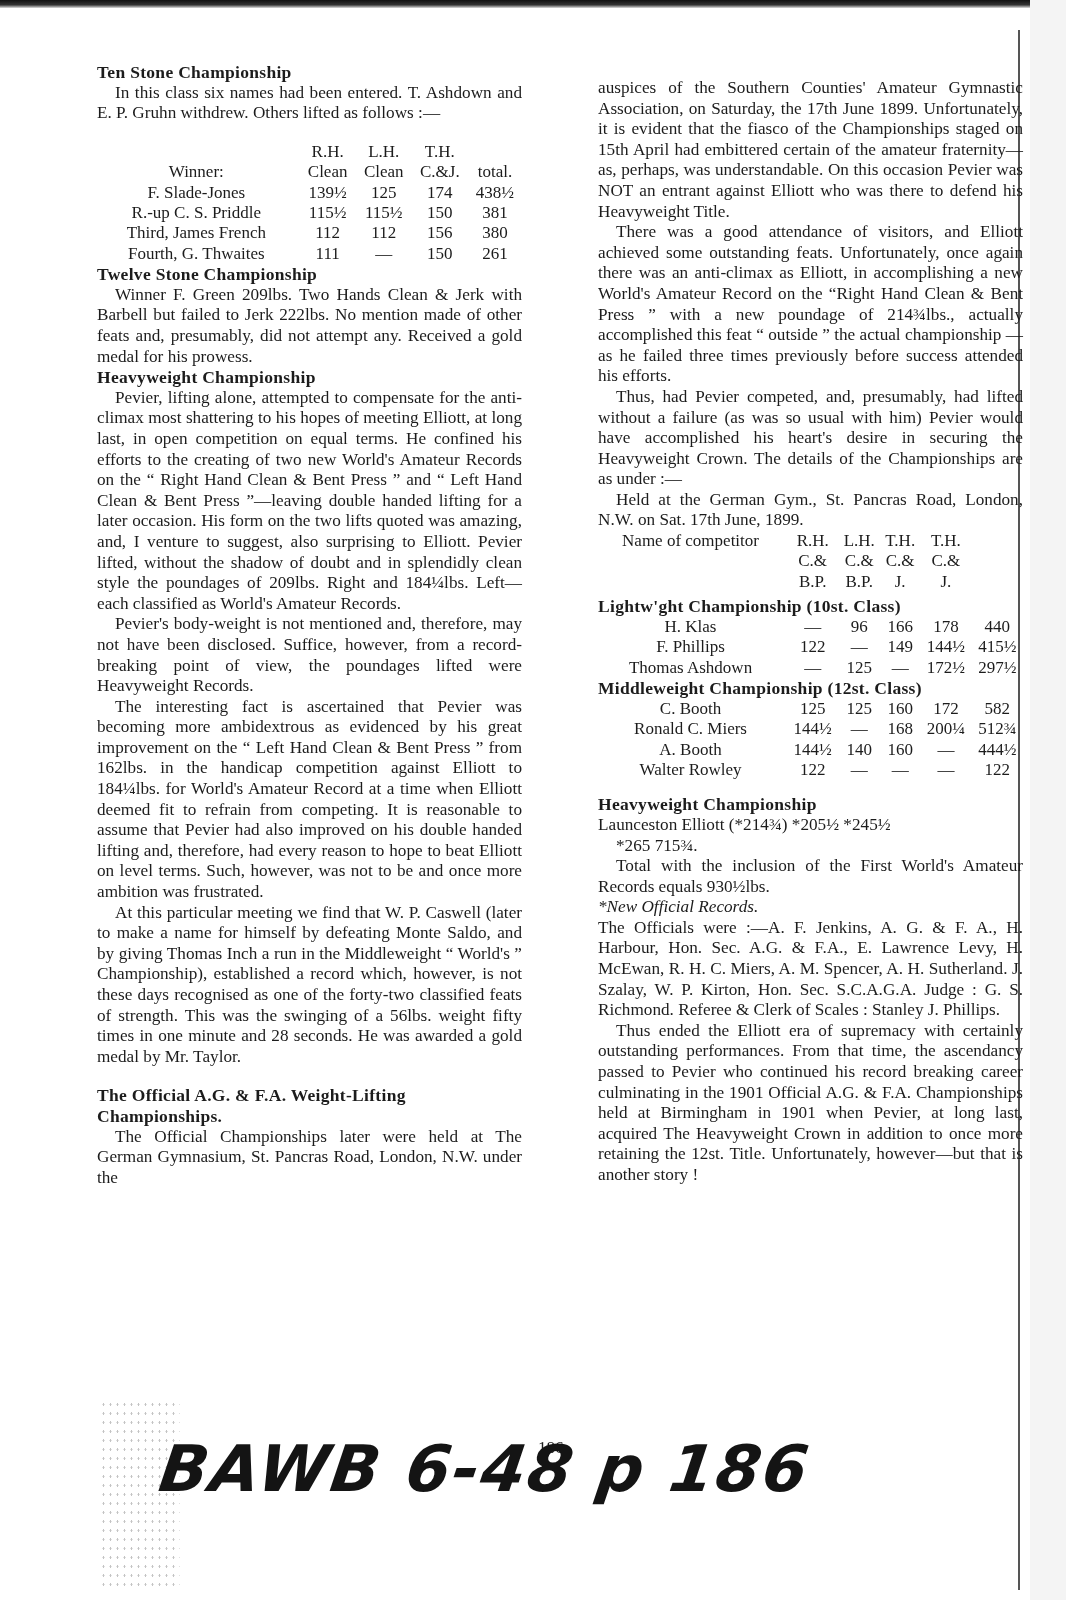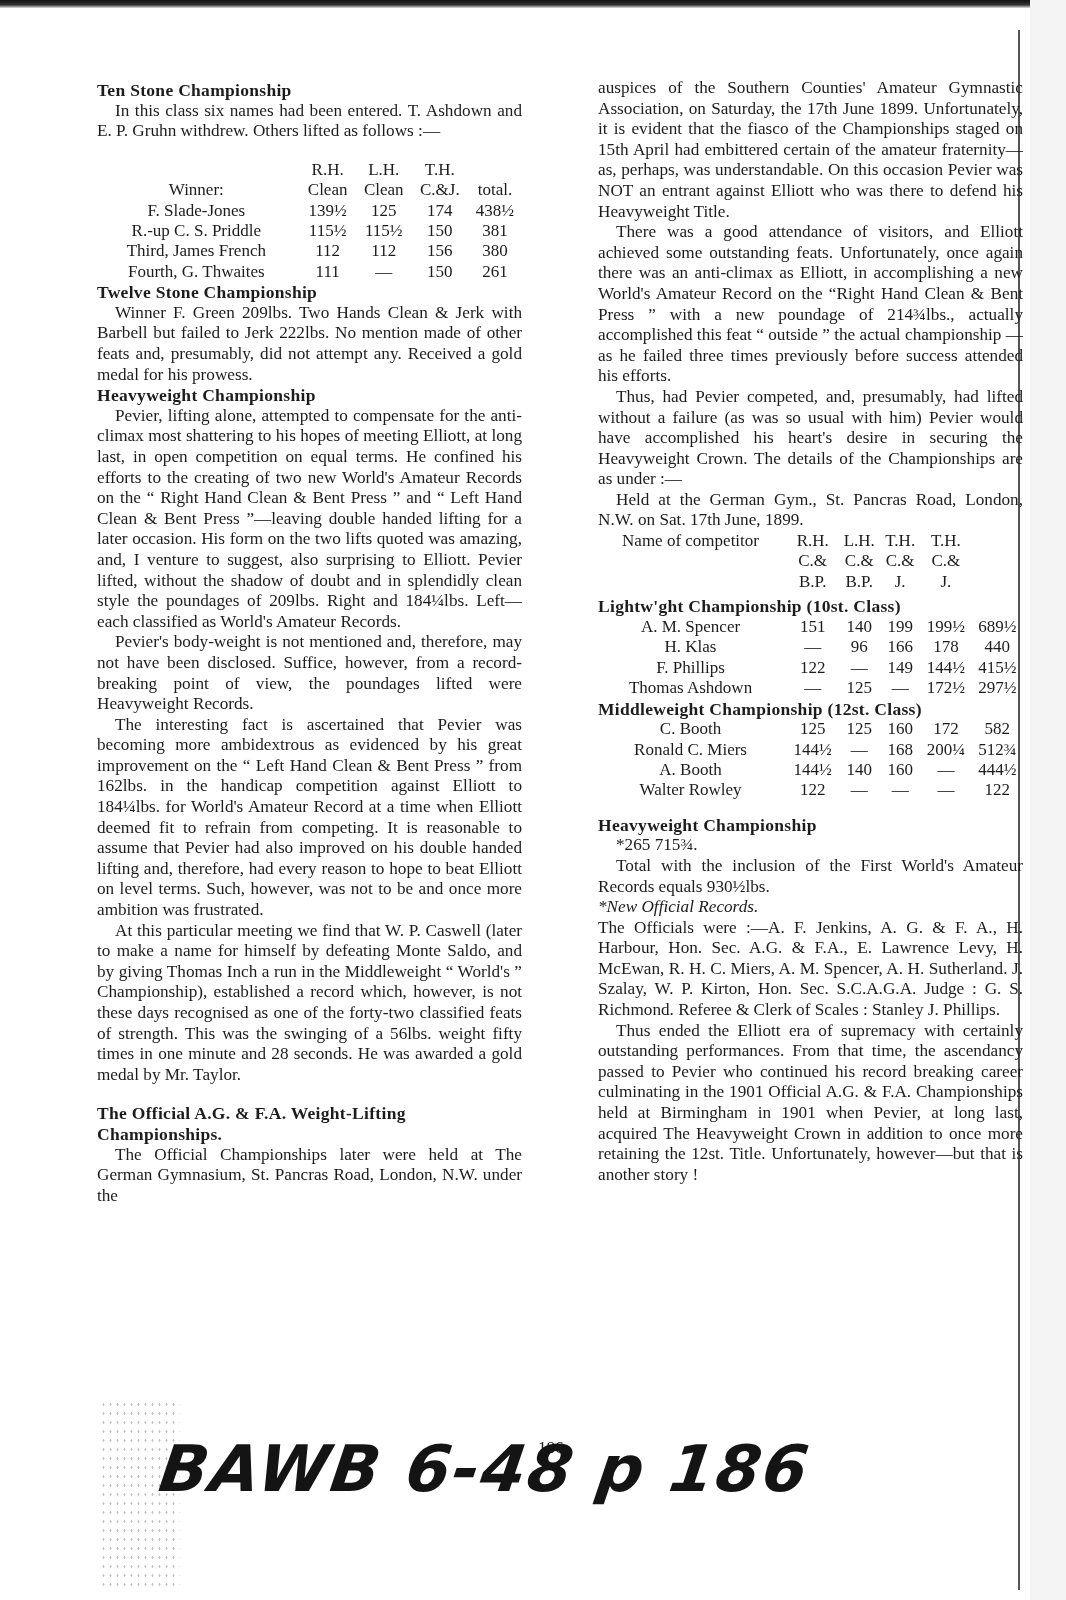--- a/index.html
+++ b/index.html
@@ -6,21 +6,21 @@
   body {
     width: 1066px; height: 1600px; position: relative; overflow: hidden;
     background: #ffffff;
     font-family: "Liberation Serif", "DejaVu Serif", serif;
     color: #1c1c1c;
   }
   .topbar { position: absolute; left: 0; top: 0; width: 1066px; height: 8px;
     background: linear-gradient(#111 0, #333 60%, #ddd 100%); }
   .rightedge { position: absolute; left: 1018px; top: 30px; width: 2px; height: 1560px; background: #2a2a2a; opacity: .8; }
   .rightpaper { position: absolute; left: 1030px; top: 0; width: 36px; height: 1600px; background: #f4f4f4; }
-  .col { position: absolute; top: 80px; font-size: 17.2px; line-height: 20.6px; }
+  .col { position: absolute; top: 62px; font-size: 17.2px; line-height: 20.6px; }
   .col.left { left: 97px; width: 425px; }
   .col.right { left: 551px; width: 425px; top: 78px; margin-left: 47px; }
   p { margin: 0; text-align: justify; }
   p.ind { text-indent: 18px; }
   h3 { margin: 0; font-size: 17.5px; font-weight: bold; letter-spacing: .3px; line-height: 20.6px; }
   .tbl { width: 100%; border-collapse: collapse; font-size: 17px; line-height: 20.4px; }
   .tbl td { padding: 0; white-space: nowrap; vertical-align: bottom; }
   .tbl td.n { text-align: center; padding-right: 4px; }
   .tbl td.r { text-align: center; }
   .gap { height: 18px; }
@@ -141,28 +141,20 @@
       </tbody>
     <tbody>
         <tr>
           <td colspan="6" style="padding-top:4px">
             <h3>Lightw'ght Championship (10st. Class)</h3>
           </td>
         </tr>
     </tbody>
       <tbody>
         <tr>
-          <td class="n">A. M. Spencer</td>
-          <td class="r">151</td>
-          <td class="r">140</td>
-          <td class="r">199</td>
-          <td class="r">199½</td>
-          <td class="r">689½</td>
-        </tr>
-        <tr>
           <td class="n">H. Klas</td>
           <td class="r">—</td>
           <td class="r">96</td>
           <td class="r">166</td>
           <td class="r">178</td>
           <td class="r">440</td>
         </tr>
         <tr>
           <td class="n">F. Phillips</td>
           <td class="r">122</td>
@@ -217,20 +209,21 @@
           <td class="r">122</td>
           <td class="r">—</td>
           <td class="r">—</td>
           <td class="r">—</td>
           <td class="r">122</td>
         </tr>
       </tbody>
   </table>
   <div class="gap2"></div>
   <h3>Heavyweight Championship</h3>
+  <p>Launceston Elliott (*214¾) *205½ *245½</p>
   <p class="ind">*265 715¾.</p>
   <p class="ind">Total with the inclusion of the First World's Amateur Records equals 930½lbs.</p>
   <p class="italic">*New Official Records.</p>
   <p>The Officials were :—A. F. Jenkins, A. G. &amp; F. A., H. Harbour, Hon. Sec. A.G. &amp; F.A., E. Lawrence Levy, H. McEwan, R. H. C. Miers, A. M. Spencer, A. H. Sutherland. J. Szalay, W. P. Kirton, Hon. Sec. S.C.A.G.A. Judge : G. S. Richmond. Referee &amp; Clerk of Scales : Stanley J. Phillips.</p>
   <p class="ind">Thus ended the Elliott era of supremacy with certainly outstanding performances. From that time, the ascendancy passed to Pevier who continued his record breaking career culminating in the 1901 Official A.G. &amp; F.A. Championships held at Birmingham in 1901 when Pevier, at long last, acquired The Heavyweight Crown in addition to once more retaining the 12st. Title. Unfortunately, however—but that is another story !</p>
 </div>
 
 <div class="pagenum">186</div>
 <div class="hand a">BAWB 6-48</div>
 <div class="hand b">p 186</div>

